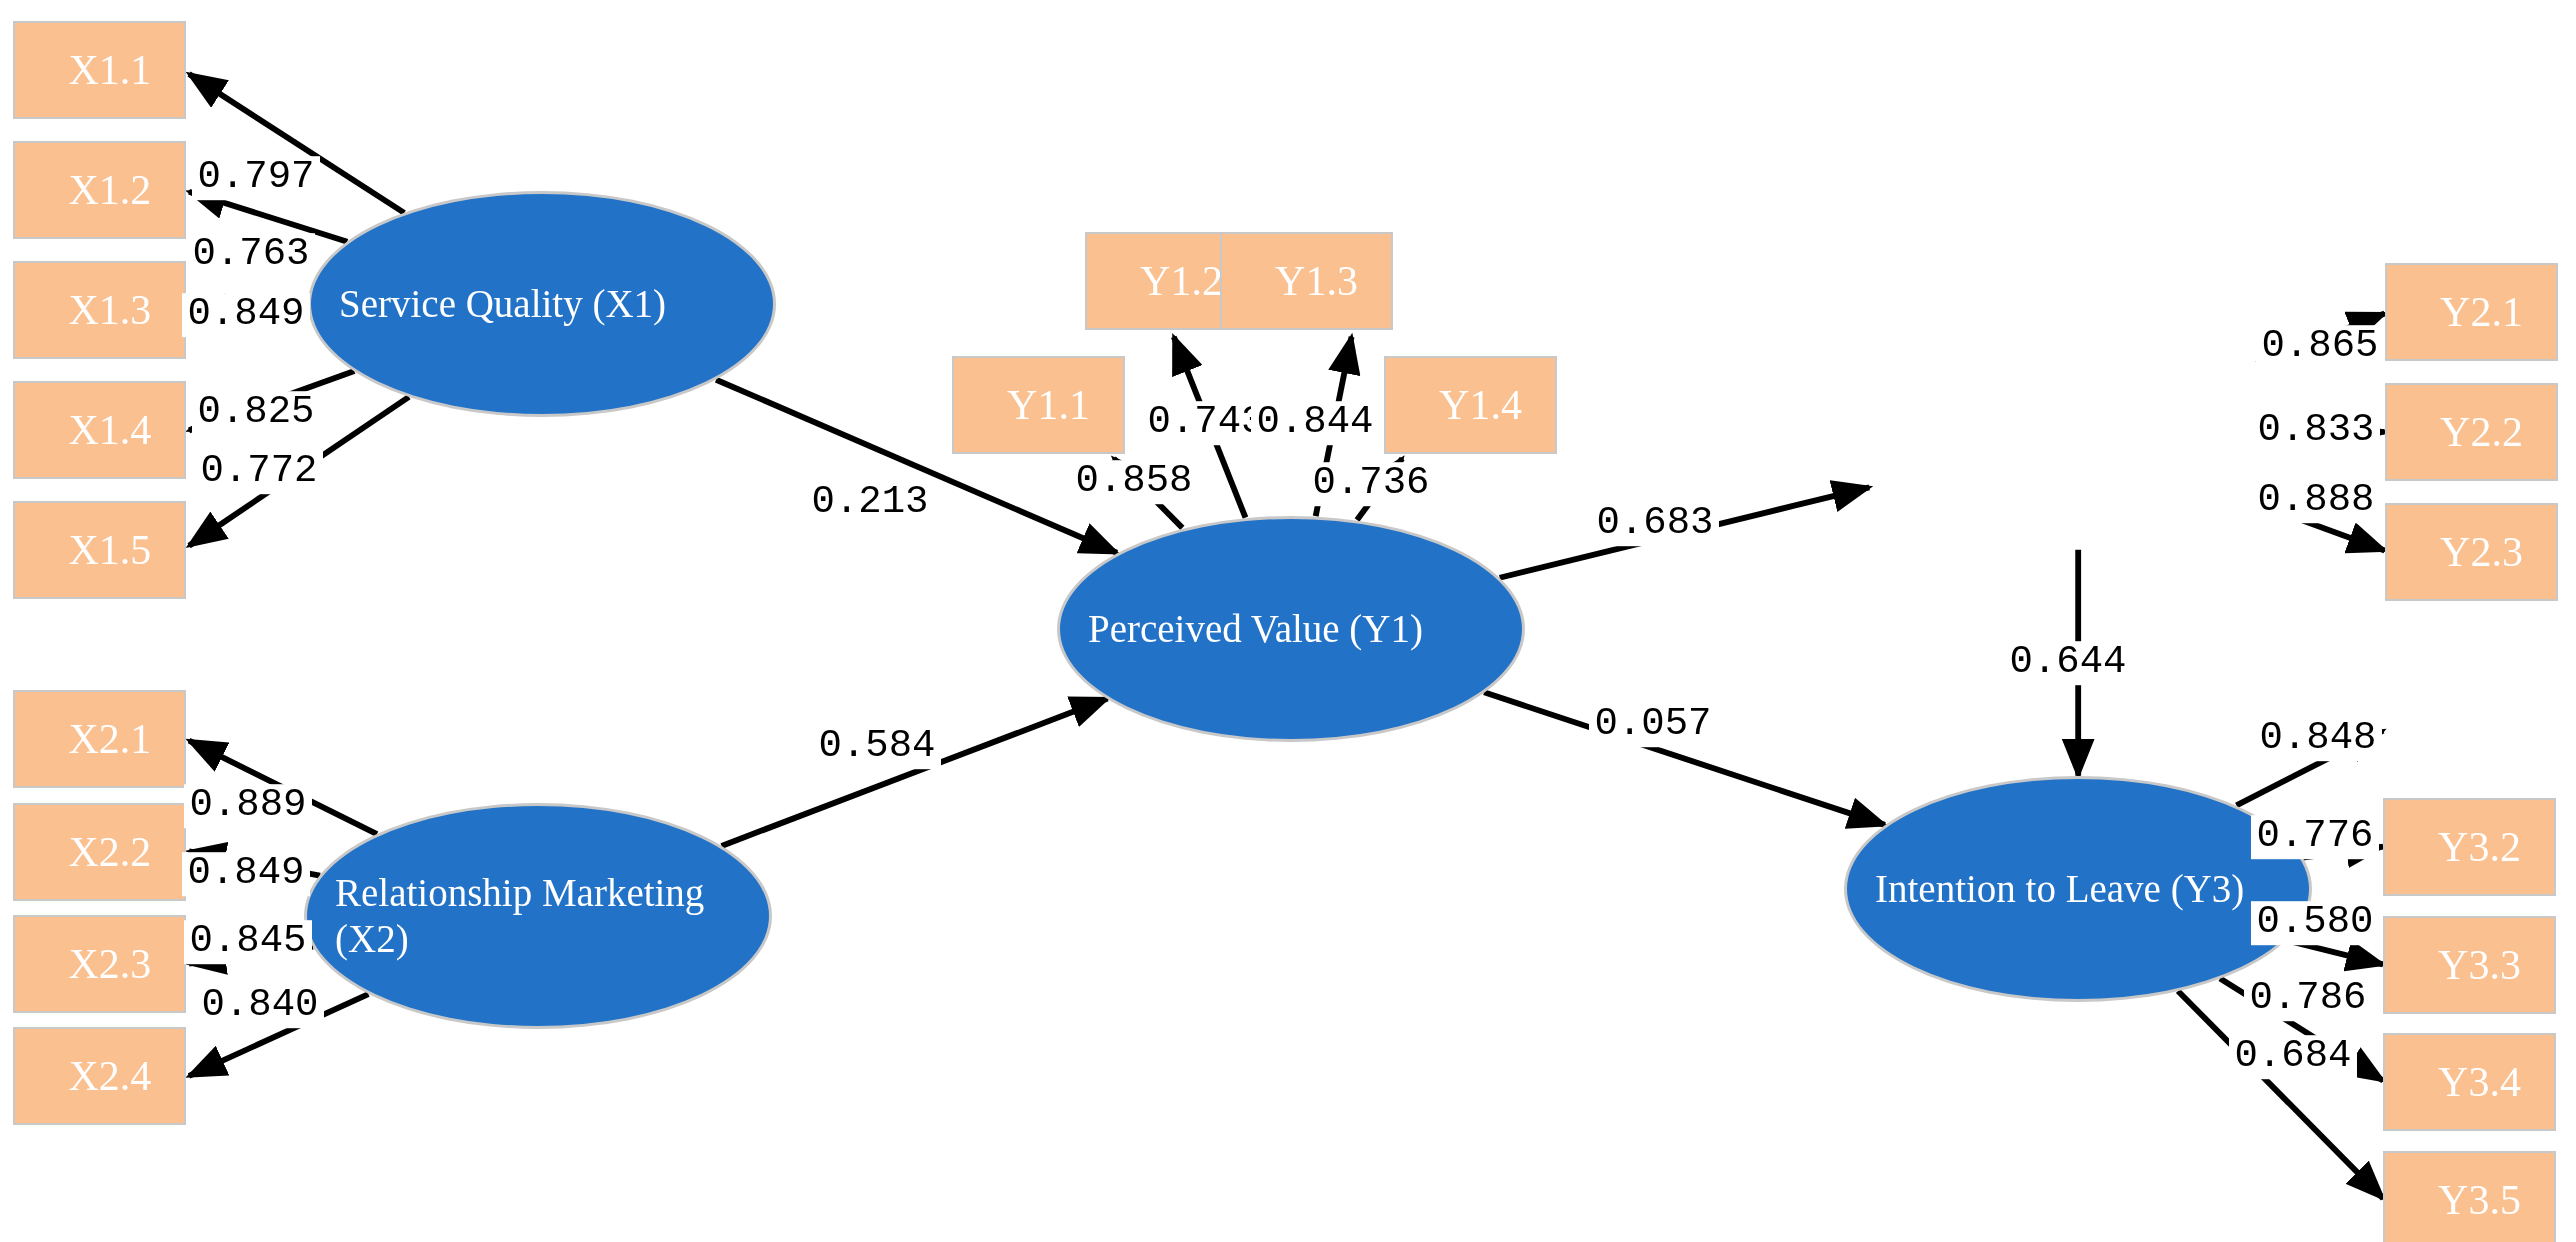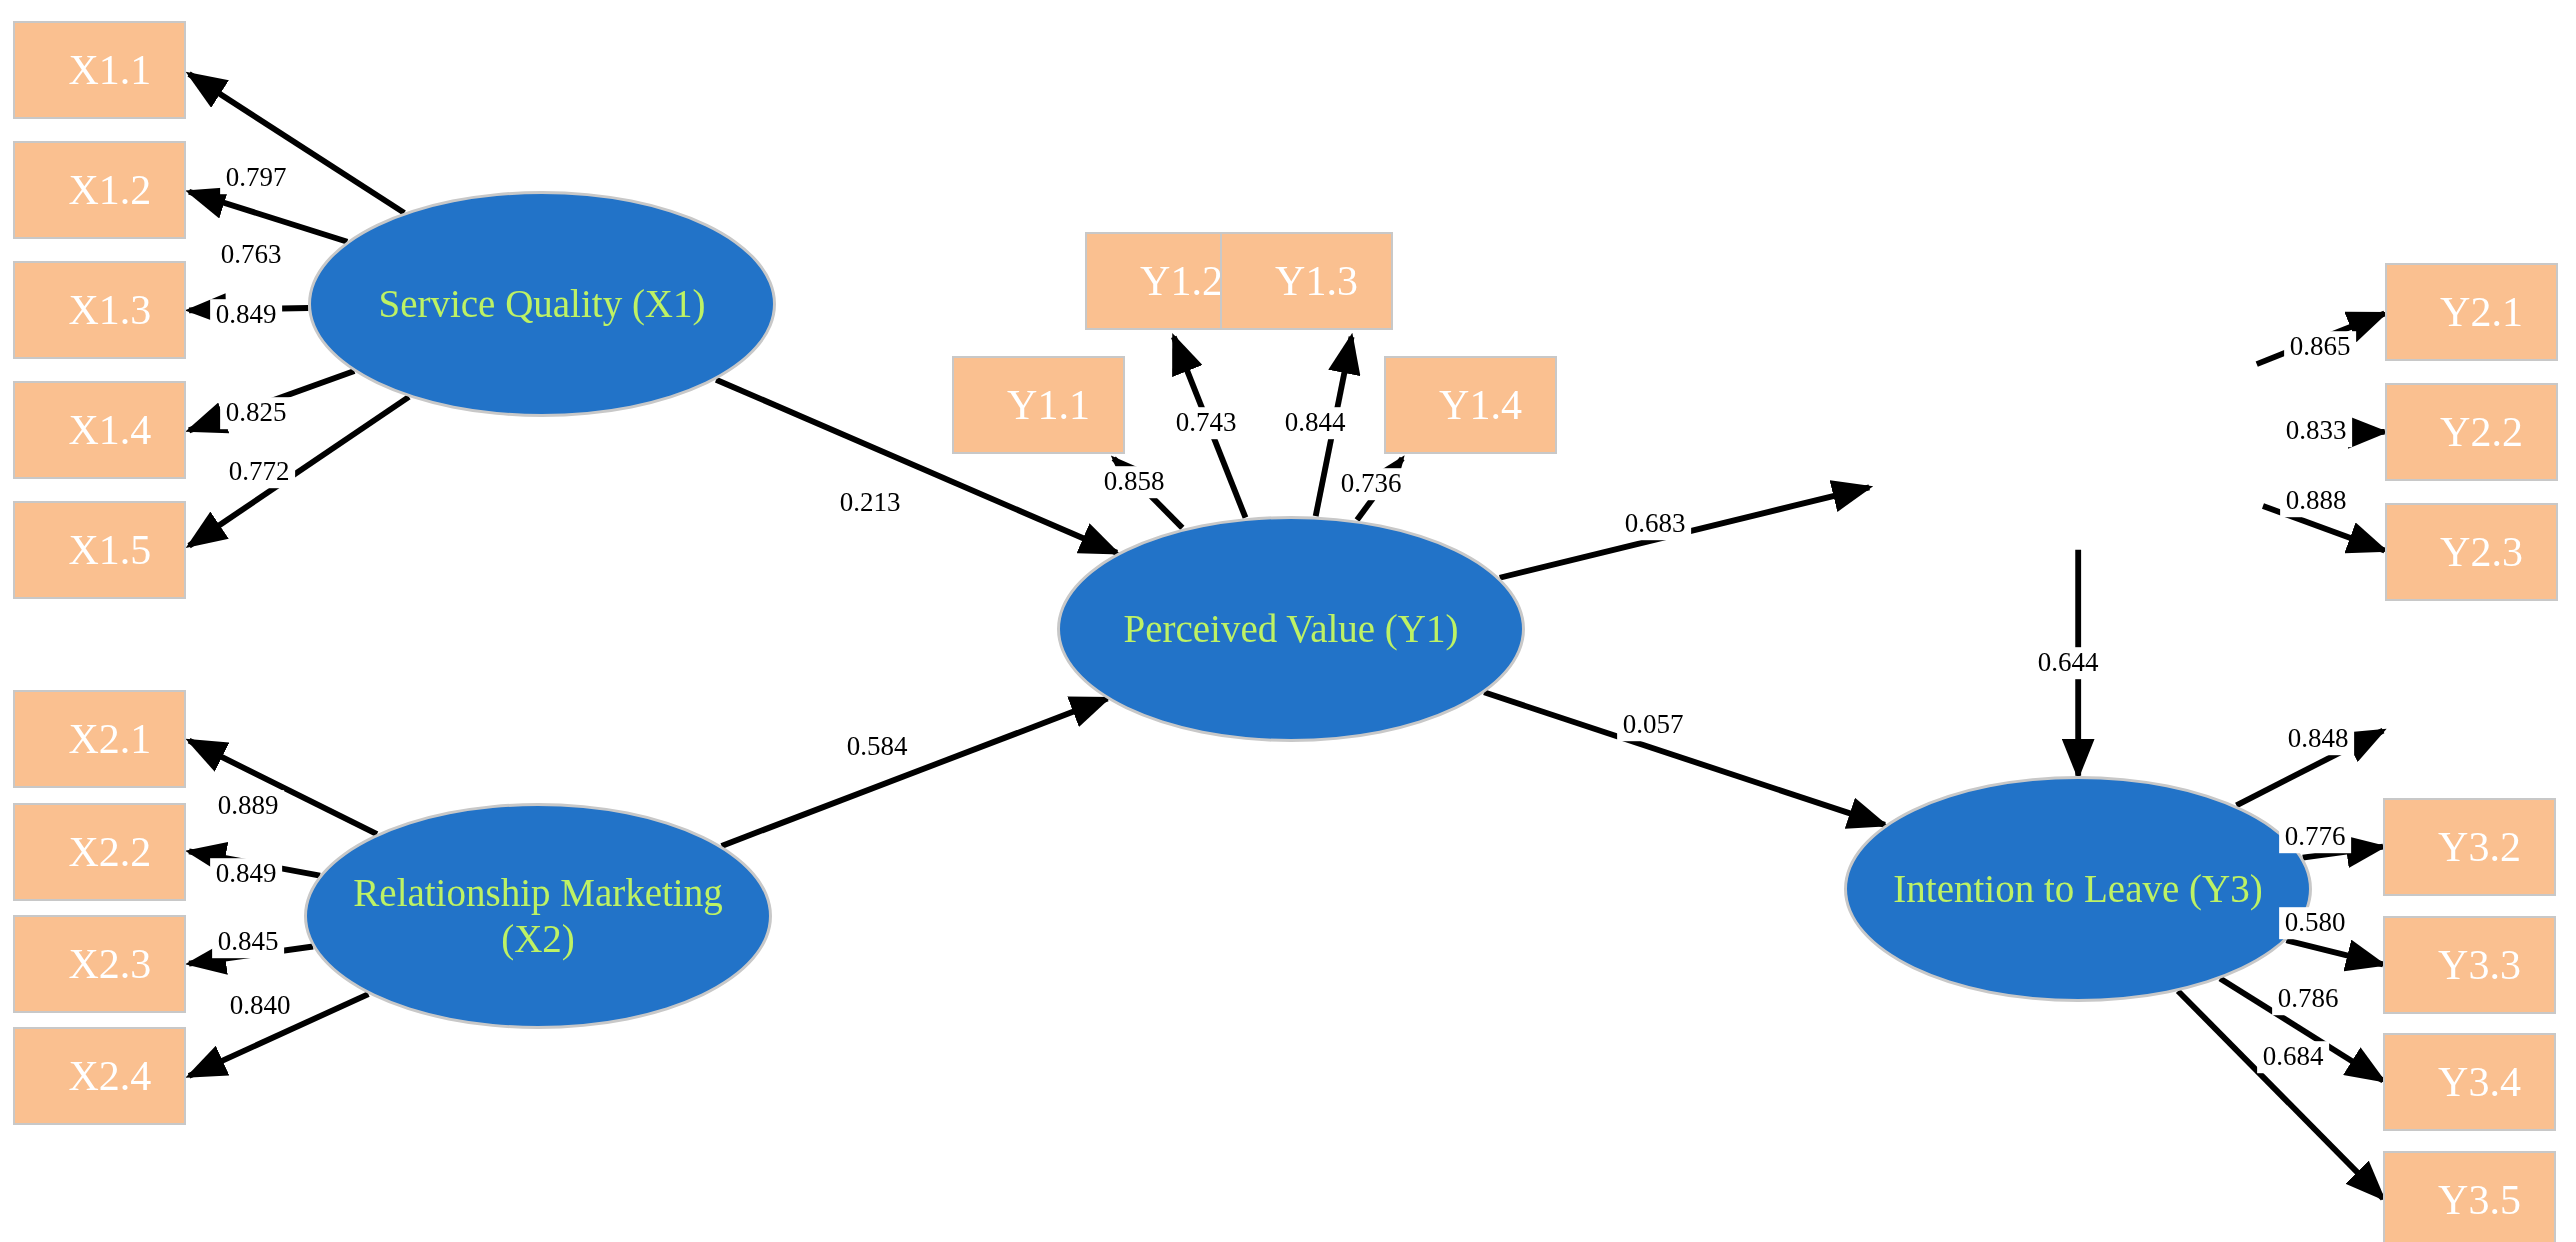--- a/index.html
+++ b/index.html
@@ -12,34 +12,34 @@
   }
   #arrows{position:absolute;left:0;top:0;width:100%;height:100%;}
   #arrows line{stroke:#000000;stroke-width:7.5;}
   .ellipse{
     position:absolute;width:468px;height:226px;
     background:#2273C8;border:3.1px solid #C8C8C8;border-radius:50%;
     display:flex;align-items:center;justify-content:center;
     box-sizing:border-box;
   }
   .ellipse span{
-    display:block;width:406px;text-align:center;
-    color:#bef264;font-size:39px;line-height:1.18;
+    display:block;width:406px;text-align:left;
+    color:#ffffff;font-size:39px;line-height:1.18;
   }
   .rect{
     position:absolute;width:173px;height:98px;
     background:#FAC090;border:2.3px solid #C8C8C8;
     display:flex;align-items:center;justify-content:center;
     box-sizing:border-box;
   }
   .rect span{color:#ffffff;font-size:42px;margin-left:20px;}
   .num{
     position:absolute;transform:translate(-50%,-50%);
-    font-size:27px;color:#000000;line-height:1;
-    background:#ffffff;padding:2.3px 5.5px;white-space:nowrap;
+    font-size:39px;color:#000000;line-height:1;
+    background:#ffffff;padding:2.3px 5.5px;white-space:nowrap;font-family:Liberation Mono, monospace;
   }
 </style>
 </head>
 <body>
 
 <div id="stage">
 
   <svg id="arrows" viewBox="0 0 3303 1593" xmlns="http://www.w3.org/2000/svg">
     <defs>
       <marker id="ah" viewBox="0 0 10 8" refX="9" refY="4" markerWidth="7" markerHeight="5.6" orient="auto" markerUnits="strokeWidth">

